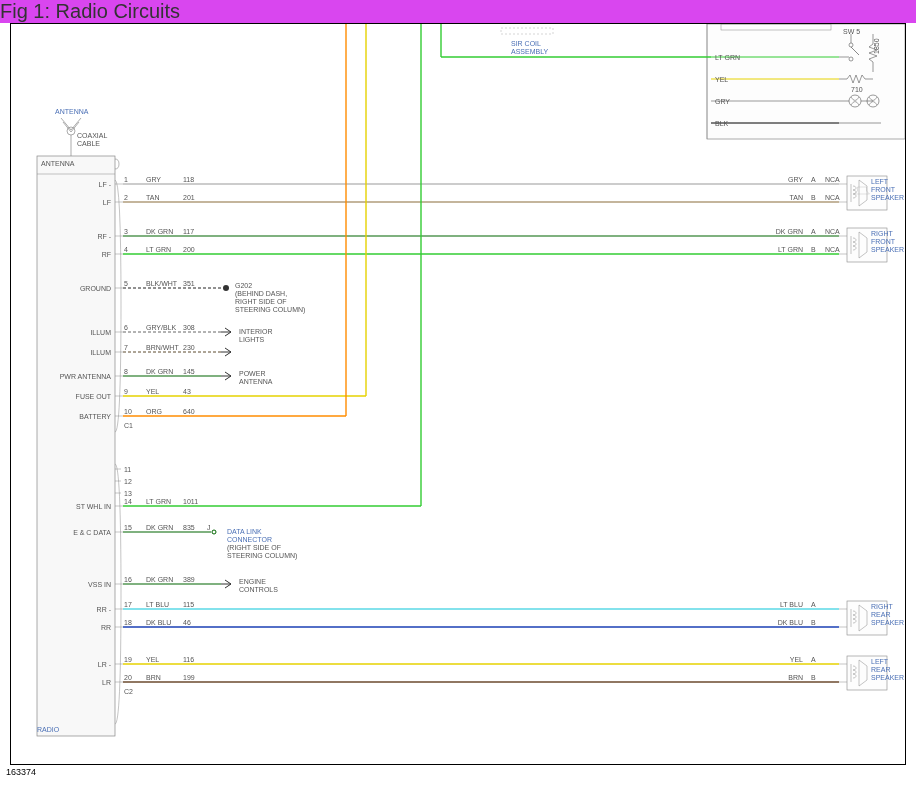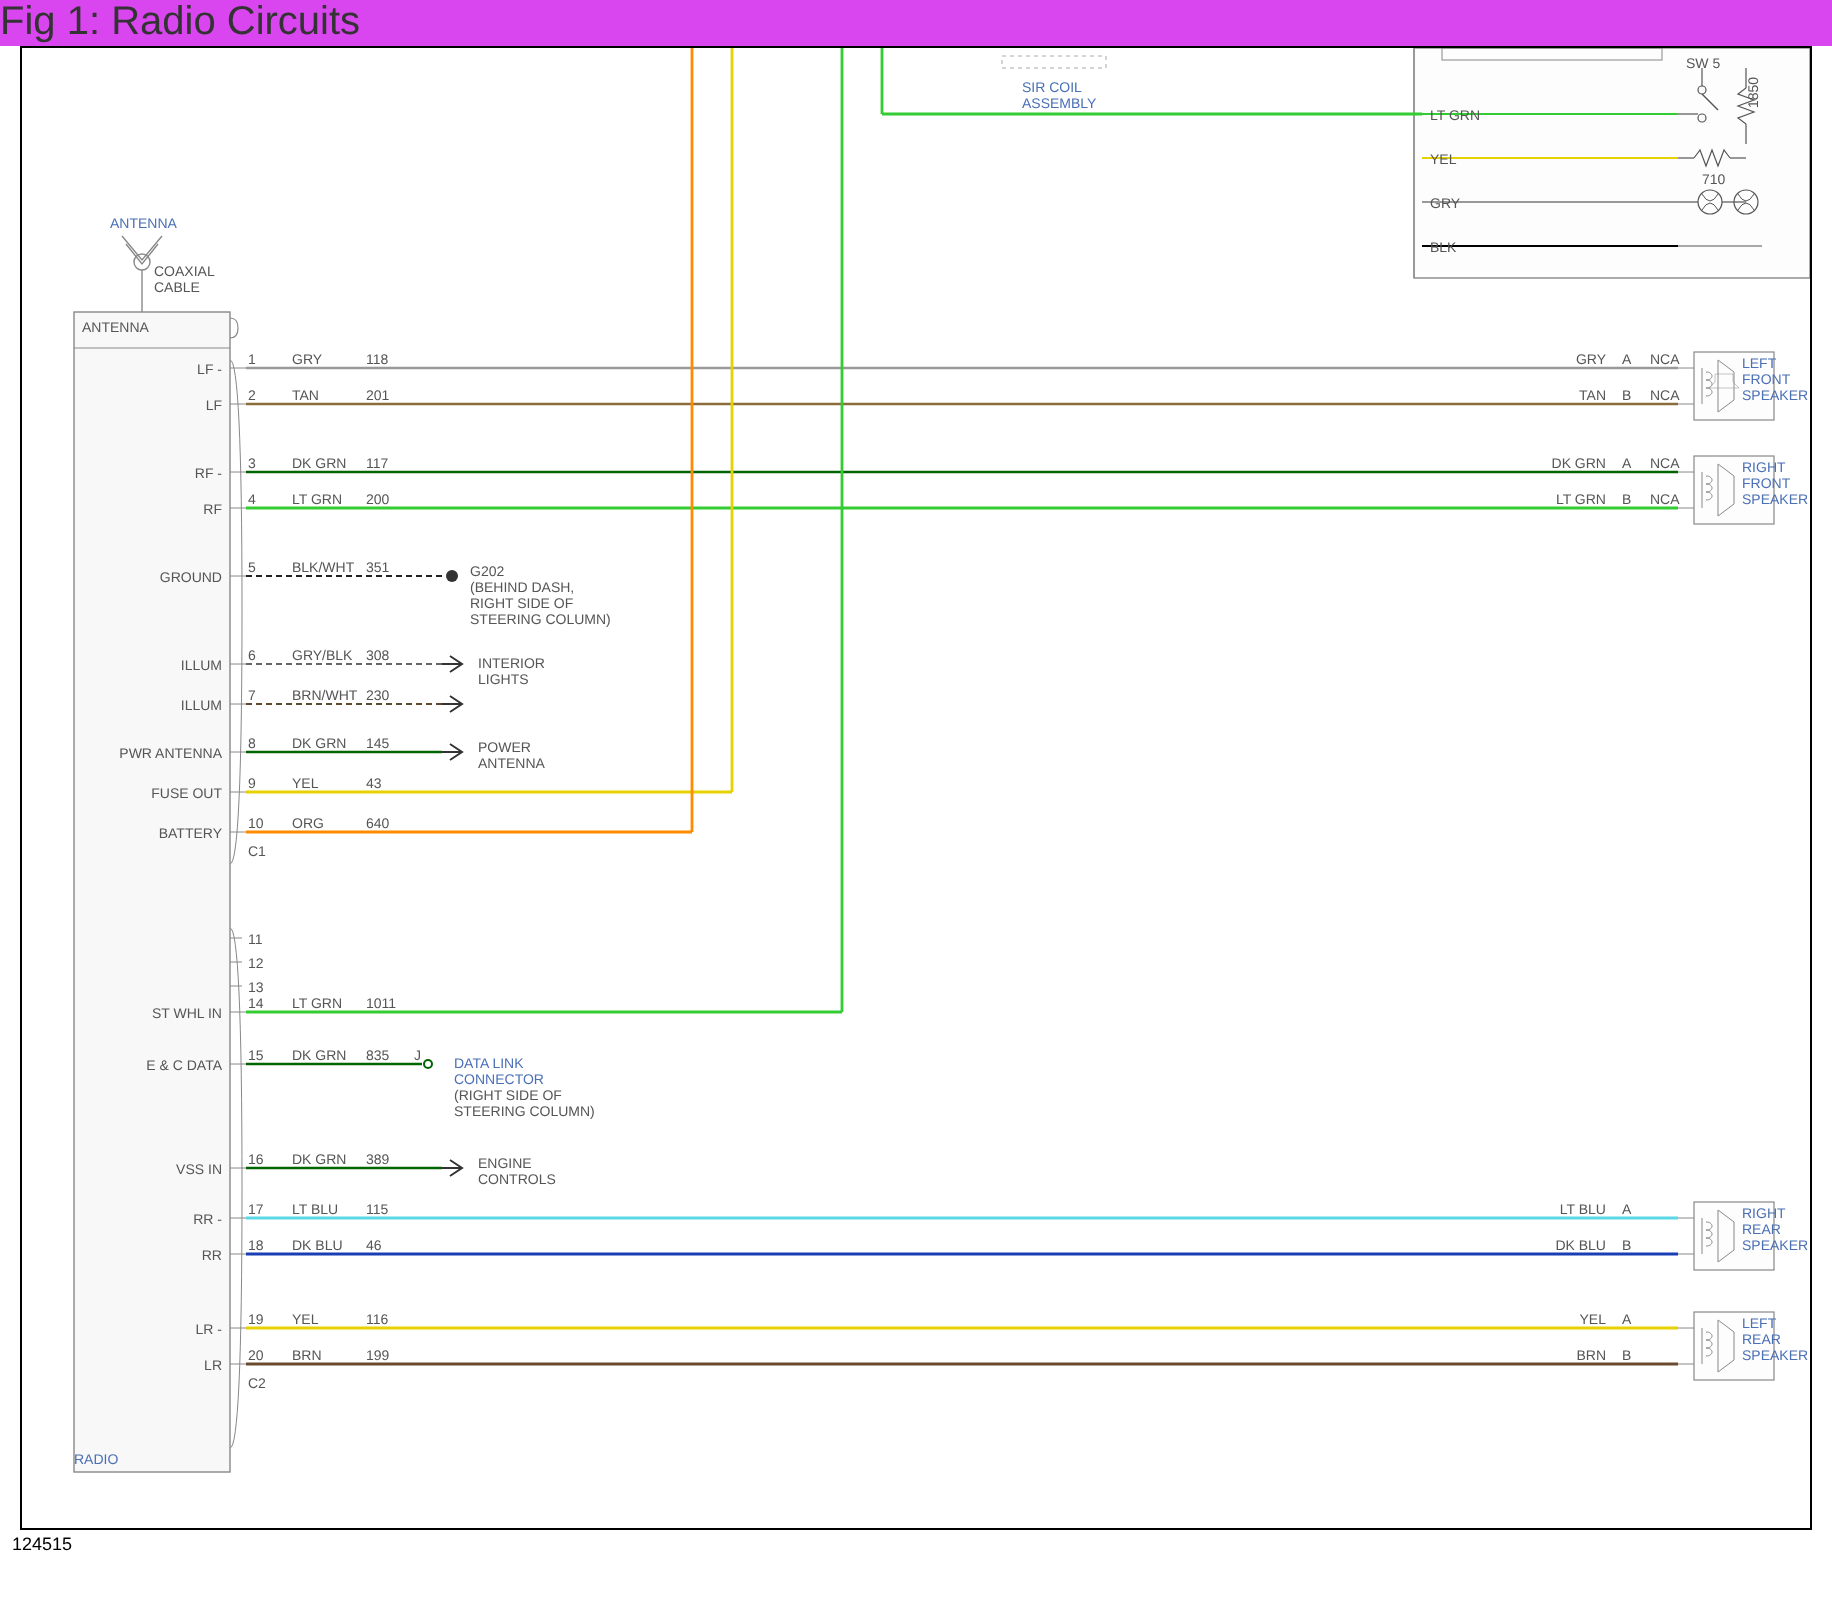--- a/index.html
+++ b/index.html
@@ -353,13 +353,13 @@
 <text class="lbl" x="228" y="352"><tspan x="228" dy="0">POWER</tspan><tspan x="228" dy="8">ANTENNA</tspan></text>
 
 <text class="lbl-blue" x="216" y="510"><tspan x="216" dy="0">DATA LINK</tspan><tspan x="216" dy="8">CONNECTOR</tspan></text>
 <text class="lbl" x="216" y="526"><tspan x="216" dy="0">(RIGHT SIDE OF</tspan><tspan x="216" dy="8">STEERING COLUMN)</tspan></text>
 
 <text class="lbl" x="228" y="560"><tspan x="228" dy="0">ENGINE</tspan><tspan x="228" dy="8">CONTROLS</tspan></text>
 
 </svg>
 </div>
 
-<div class="footer">124515</div>
+<div class="footer">163374</div>
 
 </body></html>

